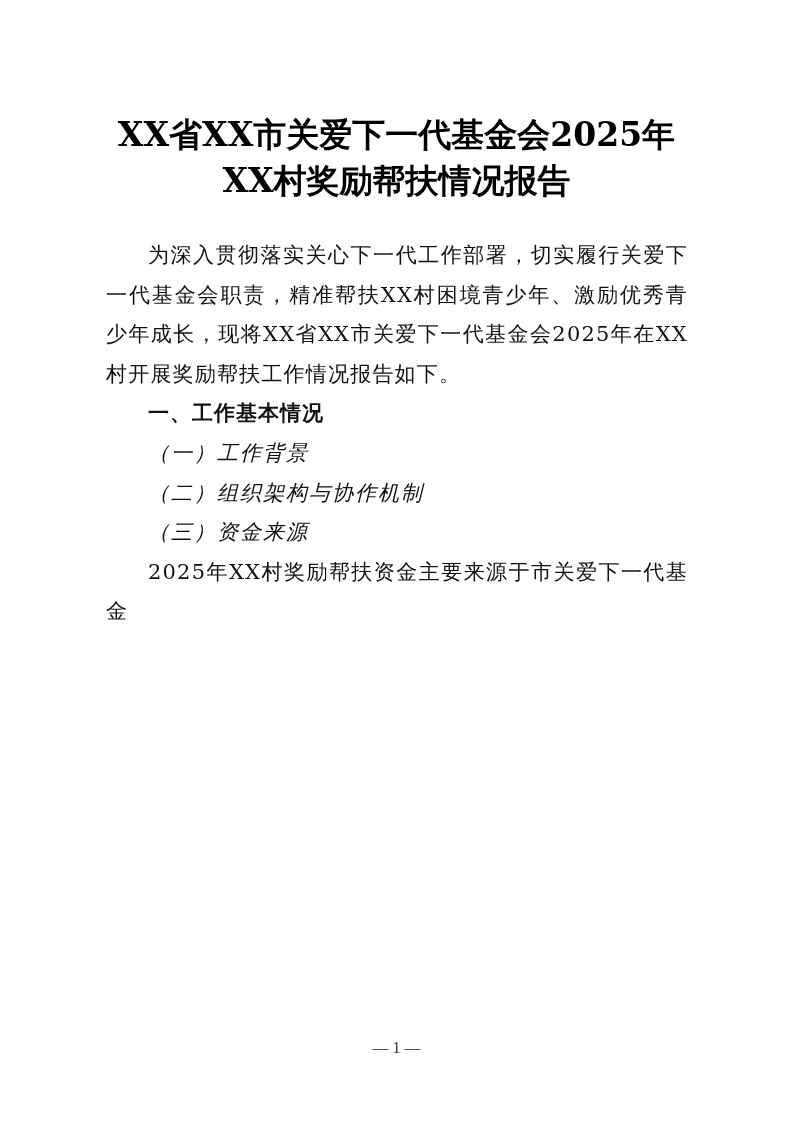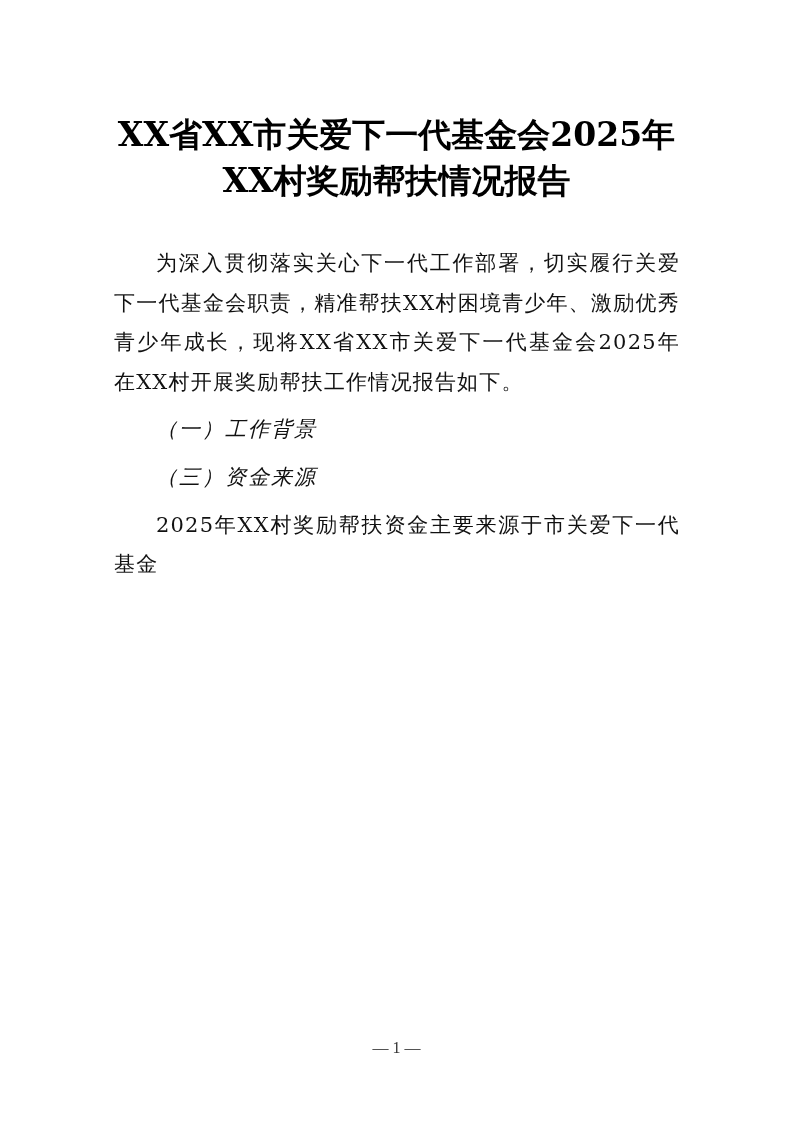--- a/index.html
+++ b/index.html
@@ -9,36 +9,38 @@
       position: absolute; left: 100px; top: 112px; width: 593px;
       text-align: center; font-family: "DejaVu Serif", "Liberation Serif", serif;
       font-weight: bold; font-size: 33px; line-height: 46px; letter-spacing: 0px; color: #000;
     }
     .body {
       position: absolute; left: 106px; top: 236px; width: 582px;
       font-family: "DejaVu Serif", "Liberation Serif", serif;
       font-size: 21px; line-height: 39.6px; color: #111;
       text-align: justify; letter-spacing: 1.2px;
     }
-    .body p { margin: 8px; }
+    .body p { margin: 0; }
     .indent { text-indent: 42px; }
     .h1 { font-family: "DejaVu Sans", "Liberation Sans", sans-serif; font-weight: bold; text-indent: 42px; letter-spacing: 1px; }
     .h2 { text-indent: 42px; letter-spacing: 2px; font-style: italic; }
     .footer {
       position: absolute; left: 0; width: 793px; top: 1039px;
       text-align: center; font-family: "Liberation Serif", serif; font-size: 16px; color: #333;
     }
   </style>
 </head>
 <body>
 
 <div class="page">
   <div class="title">XX省XX市关爱下一代基金会2025年XX村奖励帮扶情况报告</div>
 
   <div class="body">
     <p class="indent">为深入贯彻落实关心下一代工作部署，切实履行关爱下一代基金会职责，精准帮扶XX村困境青少年、激励优秀青少年成长，现将XX省XX市关爱下一代基金会2025年在XX村开展奖励帮扶工作情况报告如下。</p>
+    <p class="h1">一、工作基本情况</p>
     <p class="h2">（一）工作背景</p>
+    <p class="h2">（二）组织架构与协作机制</p>
     <p class="h2">（三）资金来源</p>
     <p class="indent">2025年XX村奖励帮扶资金主要来源于市关爱下一代基金</p>
   </div>
 
   <div class="footer">— 1 —</div>
 </div>
 
 </body></html>

